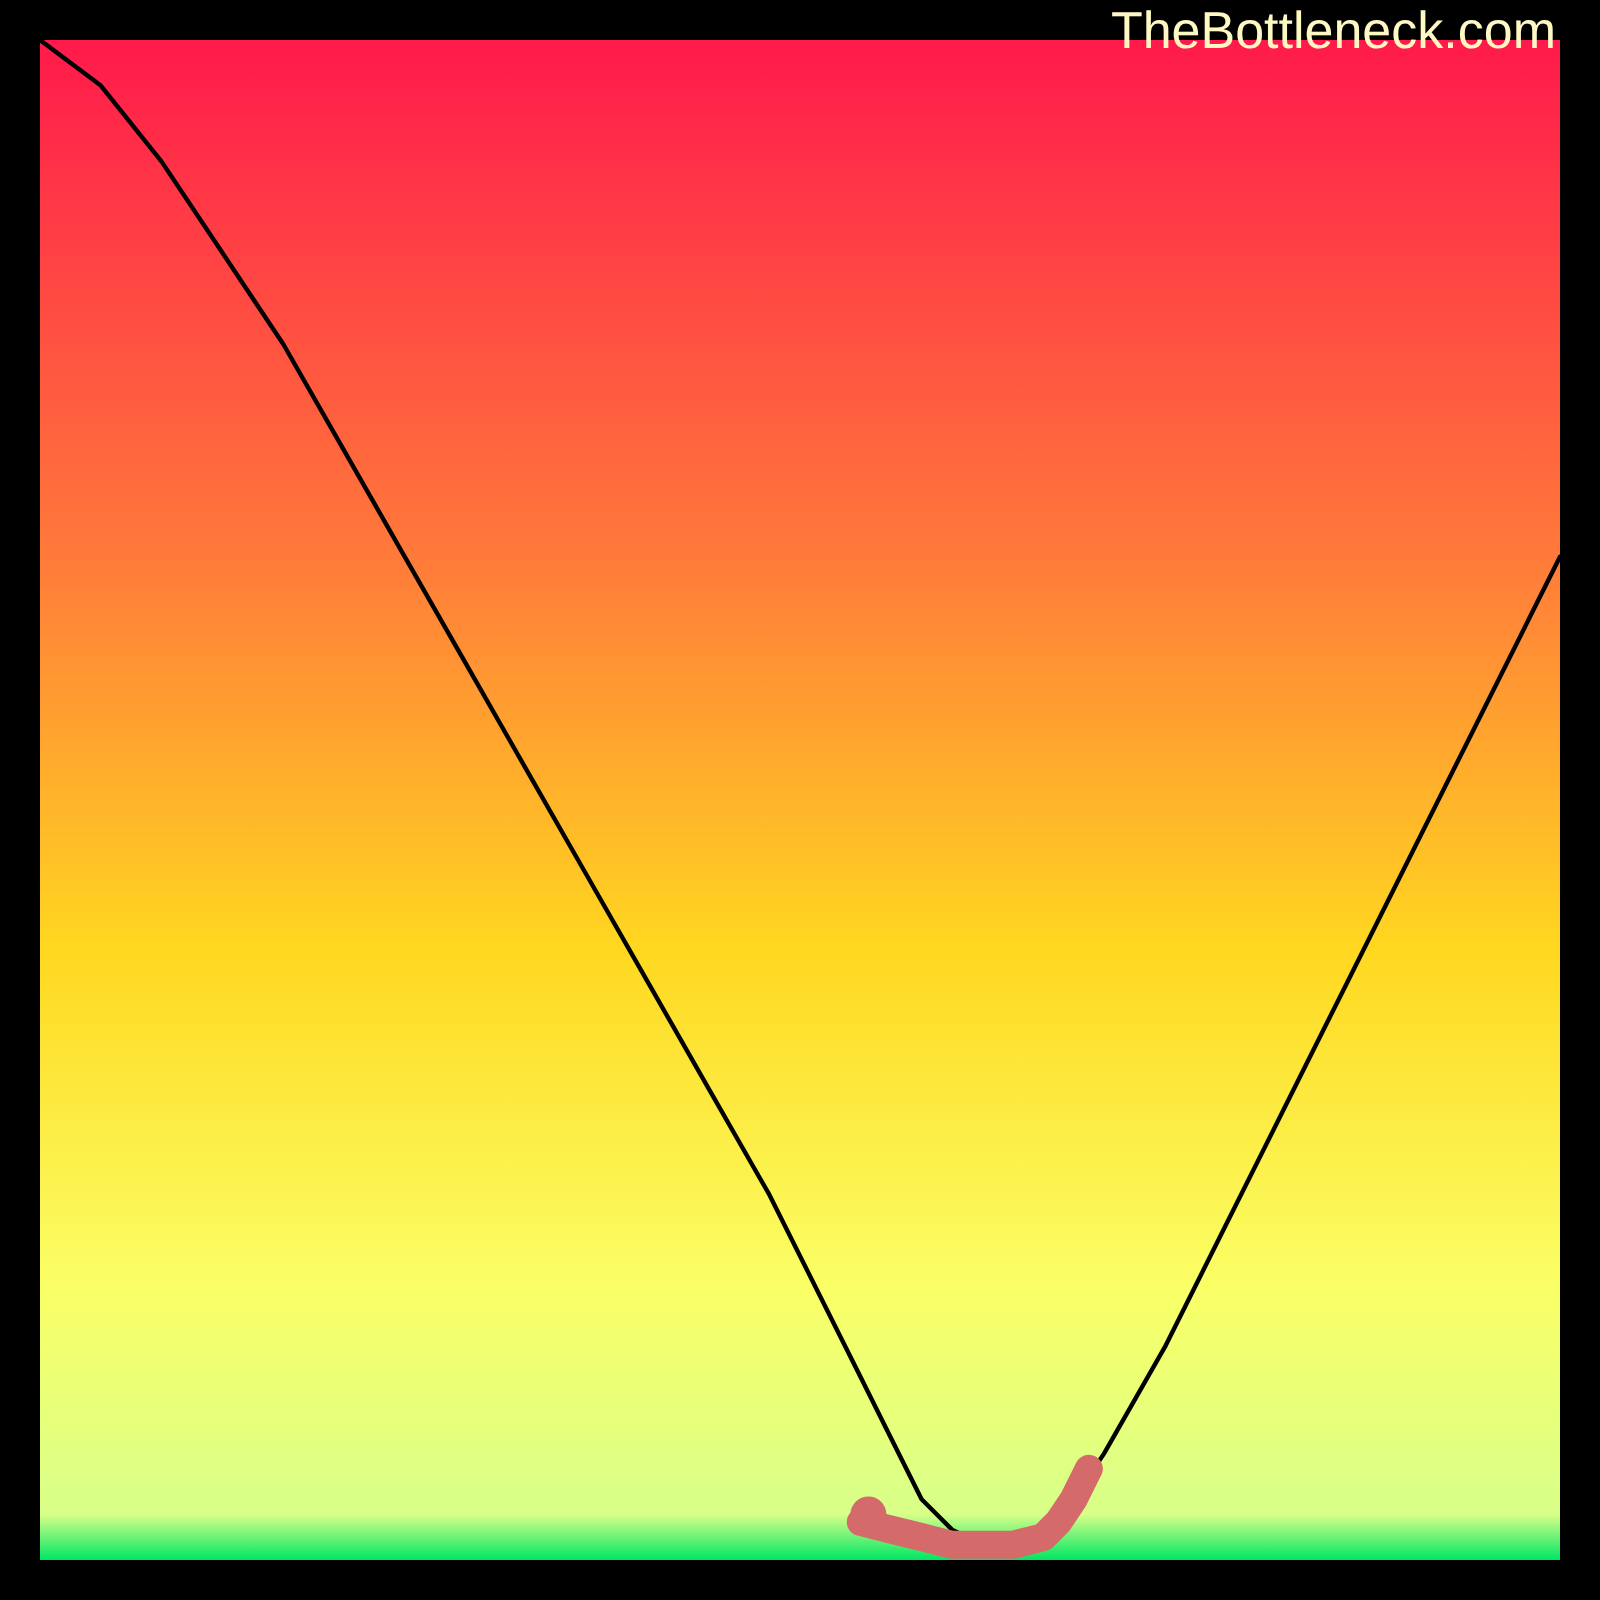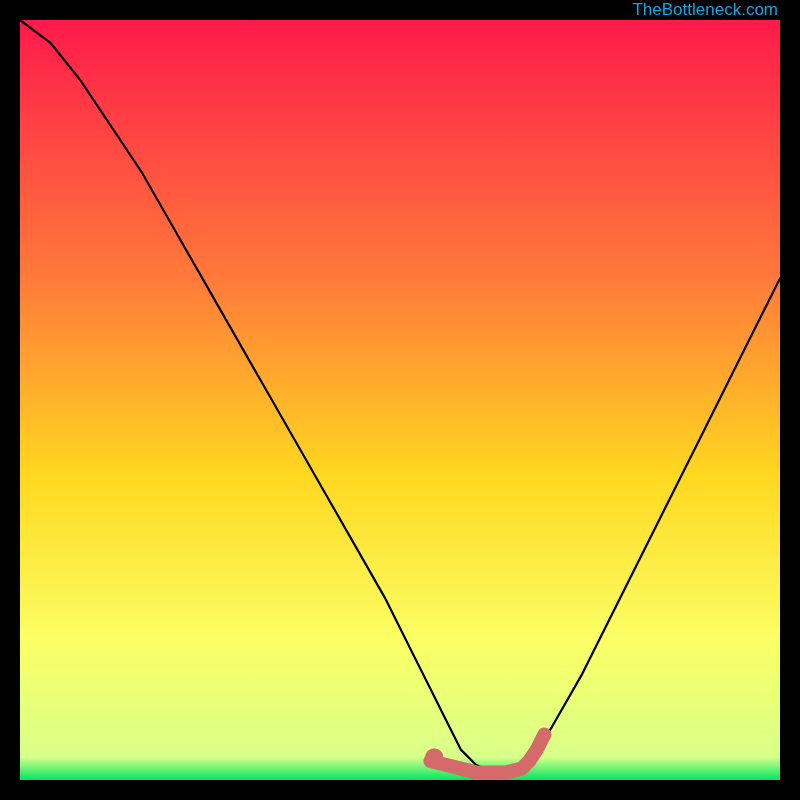--- a/index.html
+++ b/index.html
@@ -23,22 +23,22 @@
     left: 0;
     top: 0;
     width: 760px;
     height: 760px;
   }
   .watermark {
     position: absolute;
     top: 0px;
     right: 22px;
     font-family: Arial, Helvetica, sans-serif;
-    font-size: 17px;
-    color: #0ea5e9;
+    font-size: 26px;
+    color: #fef9c3;
     letter-spacing: 0px;
   }
   svg { display: block; }
 </style>
 </head>
 <body>
 
 <div class="frame">
   <svg class="plot" viewBox="0 0 760 760" preserveAspectRatio="none">
     <defs>

